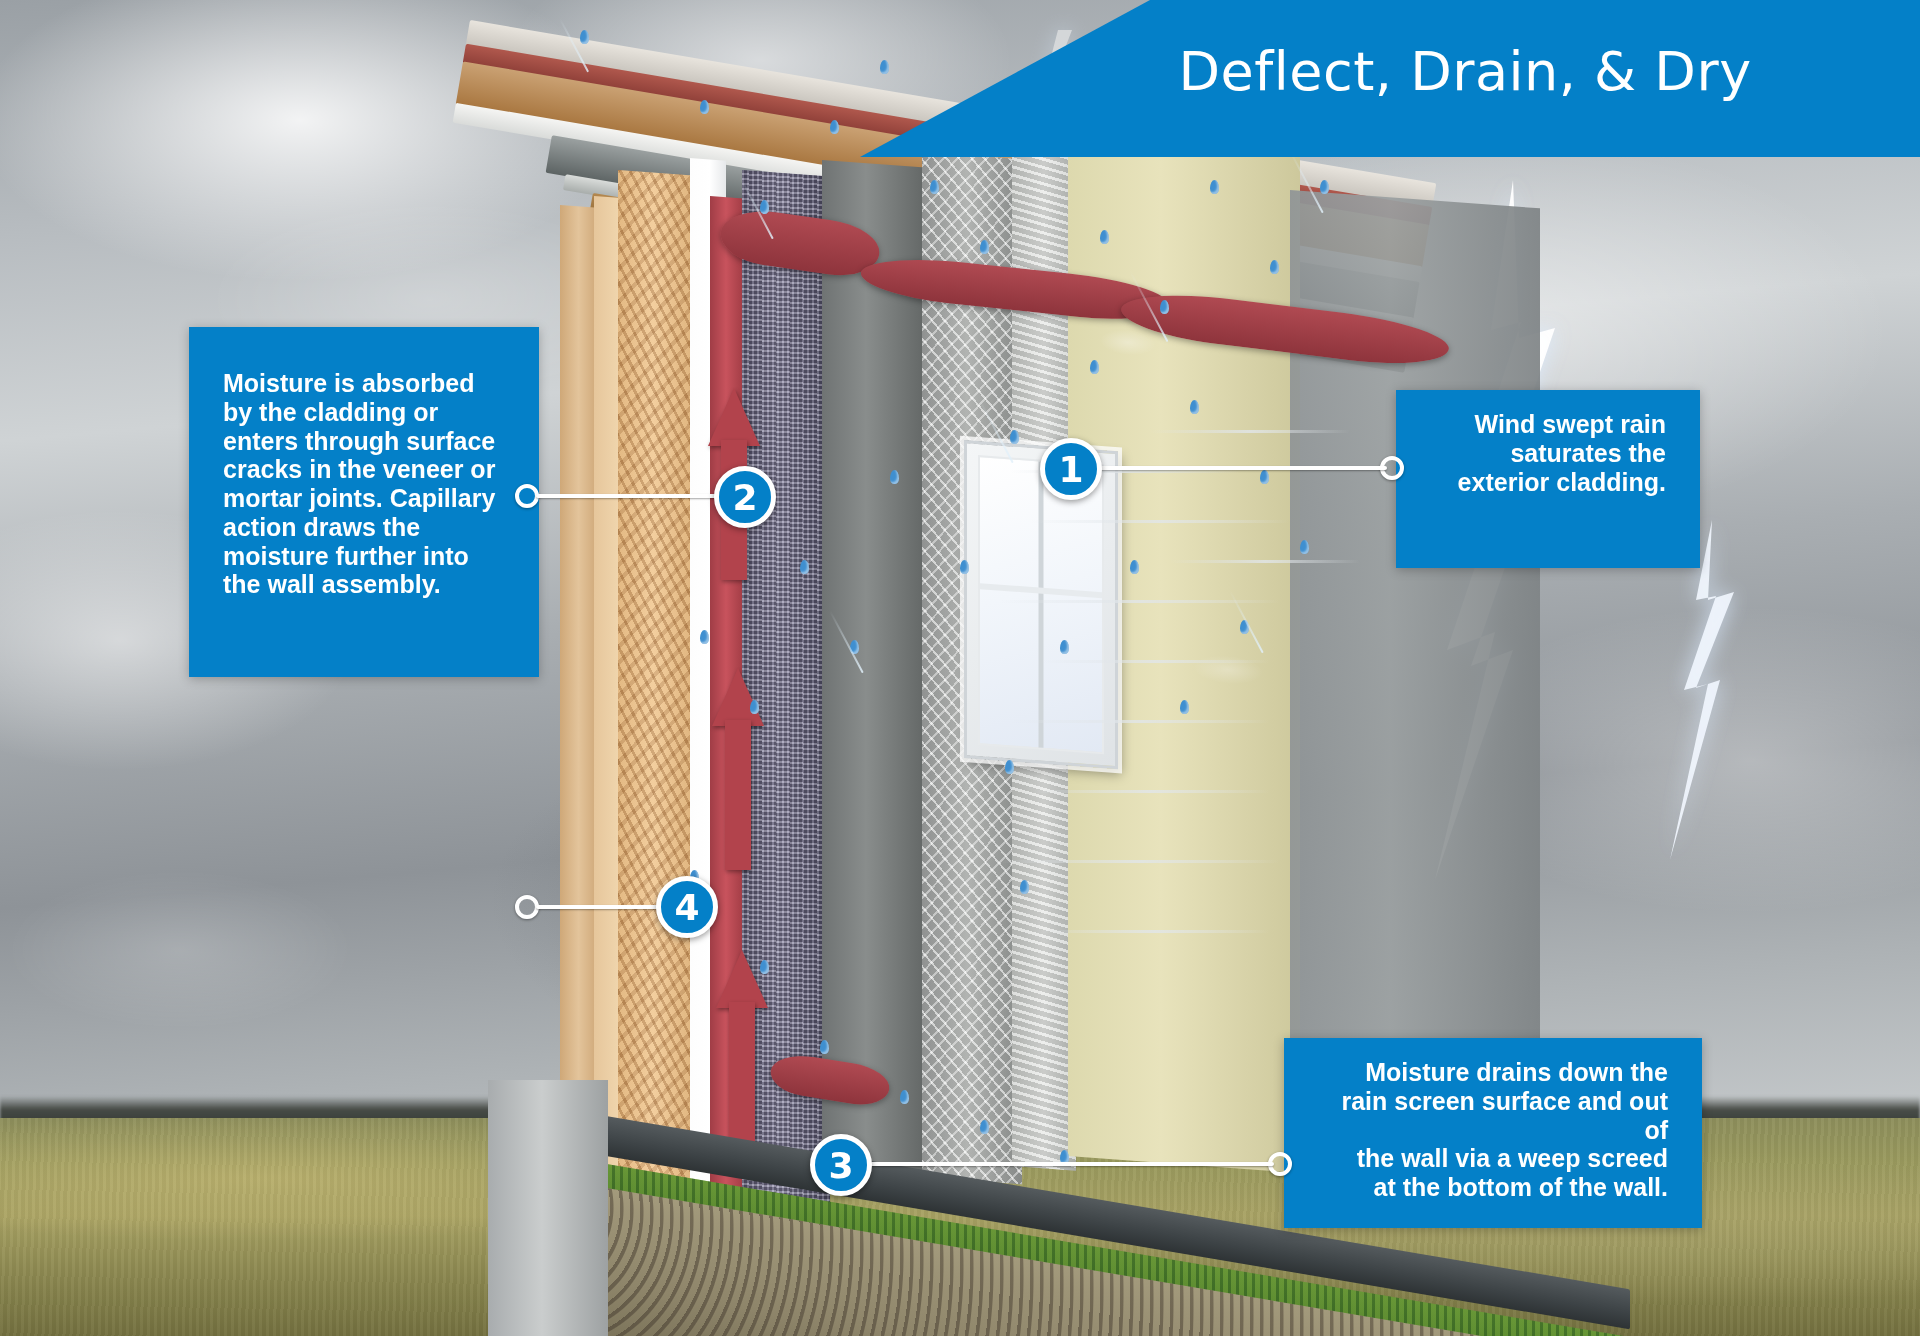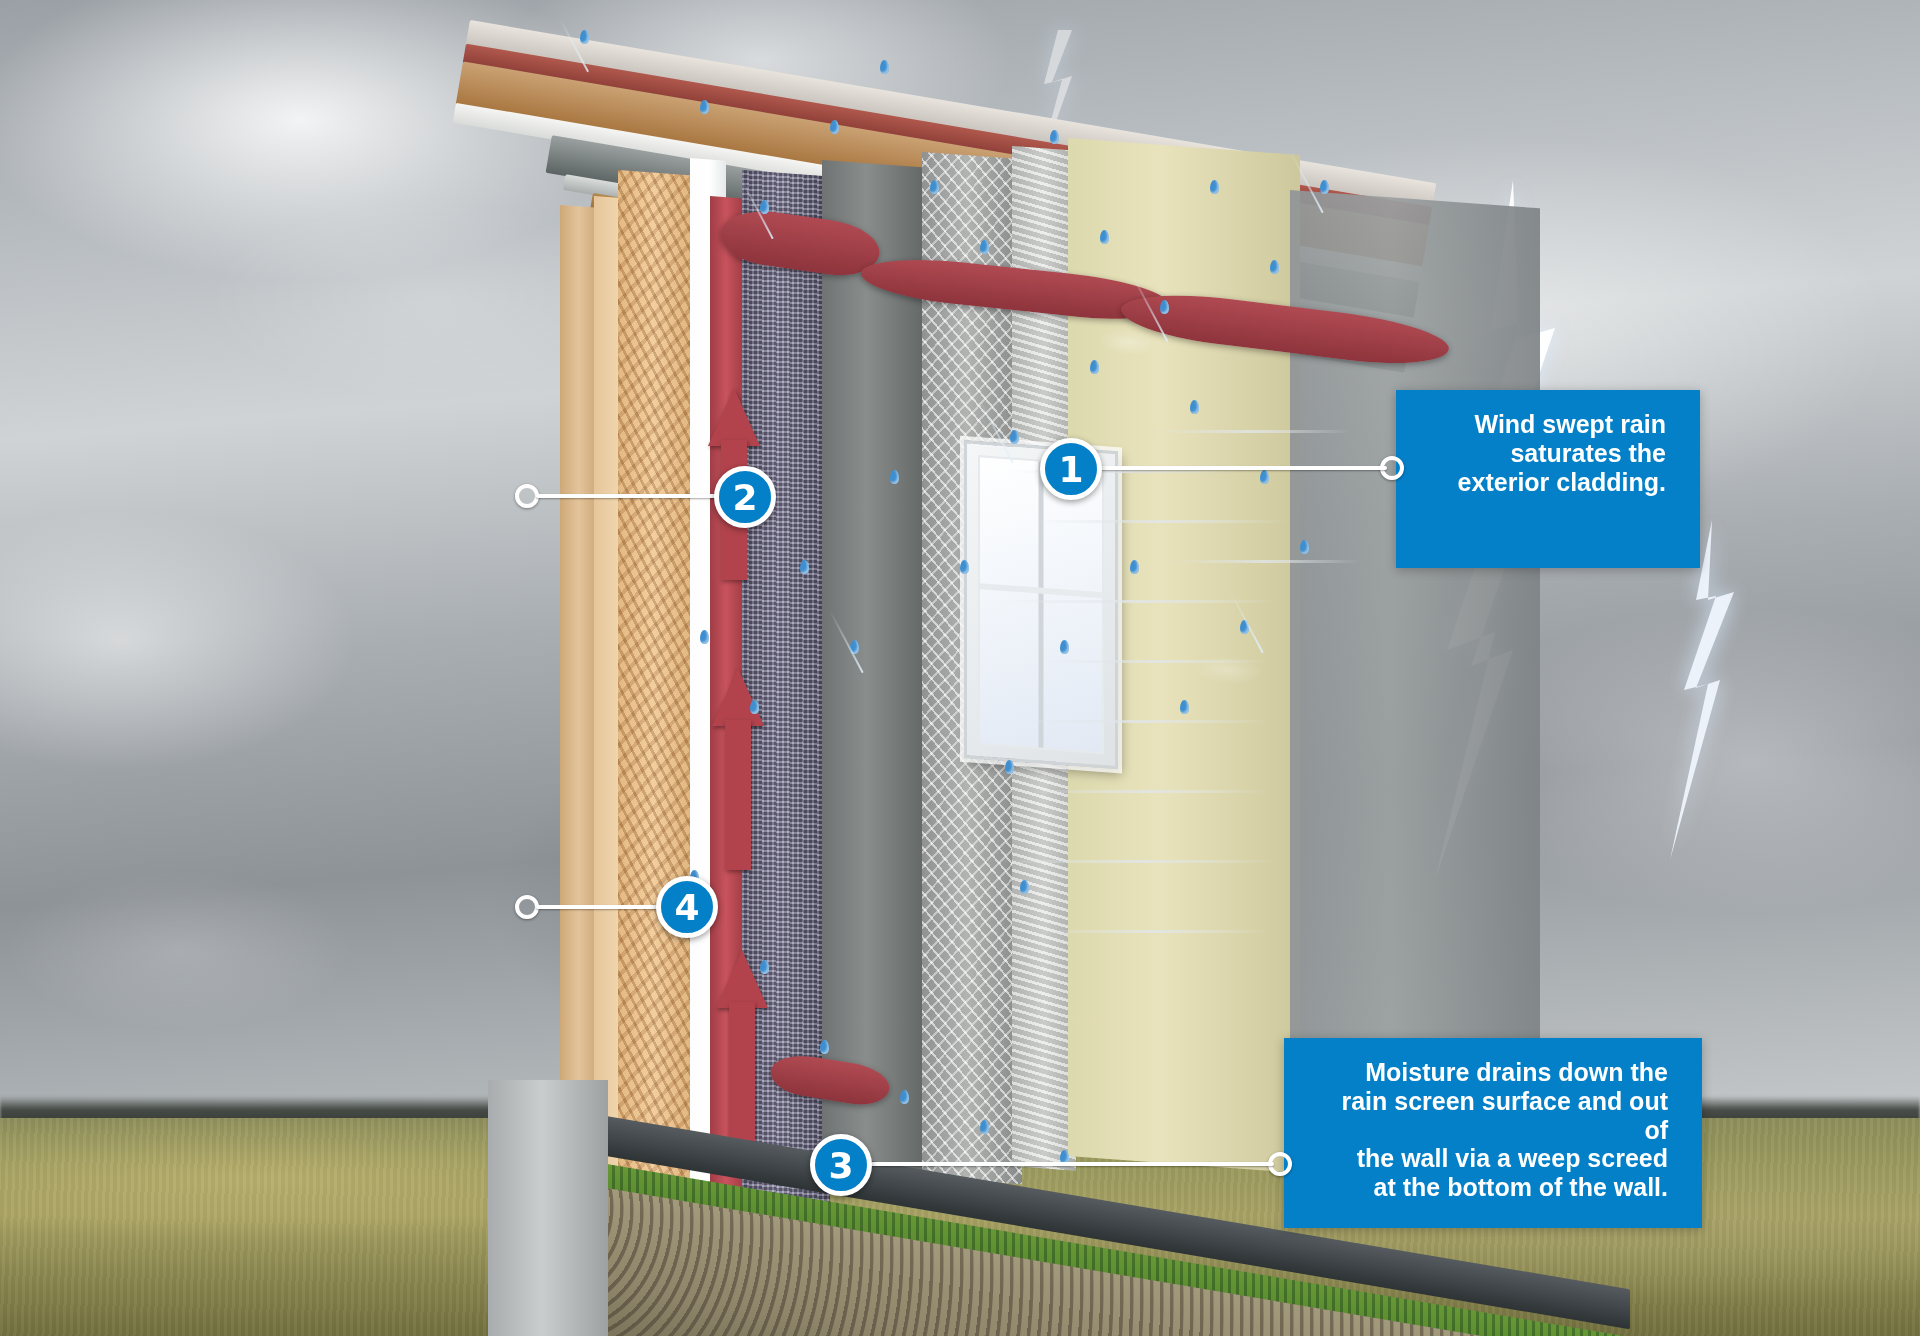--- a/index.html
+++ b/index.html
@@ -464,21 +464,34 @@
     <div class="wind-streak" style="left:1000px;top:600px;width:280px;"></div>
     <div class="wind-streak" style="left:1040px;top:660px;width:230px;"></div>
     <div class="wind-streak" style="left:1010px;top:720px;width:260px;"></div>
     <div class="wind-streak" style="left:1030px;top:790px;width:240px;"></div>
     <div class="wind-streak" style="left:1000px;top:860px;width:280px;"></div>
     <div class="wind-streak" style="left:1040px;top:930px;width:230px;"></div>
     <div class="wind-streak" style="left:1150px;top:430px;width:200px;"></div>
     <div class="wind-streak" style="left:1170px;top:560px;width:190px;"></div>
   </div>
 
-
+  <div class="banner">
+    <div class="banner-title">Deflect, Drain, &amp; Dry</div>
+  </div>
+
+  <div class="callout c-left" style="left:189px;top:327px;width:350px;height:350px;">
+    <div class="txt">Moisture is absorbed
+by the cladding or
+enters through surface
+cracks in the veneer or
+mortar joints. Capillary
+action draws the
+moisture further into
+the wall assembly.</div>
+  </div>
   <div class="dot" style="left:515px;top:484px;"></div>
   <div class="leader" style="left:536px;top:494px;width:190px;"></div>
   <div class="numcircle" style="left:714px;top:466px;">2</div>
 
   <div class="dot" style="left:515px;top:895px;"></div>
   <div class="leader" style="left:536px;top:905px;width:130px;"></div>
   <div class="numcircle" style="left:656px;top:876px;">4</div>
 
   <div class="callout c-right" style="left:1396px;top:390px;width:304px;height:178px;">
     <div class="txt">Wind swept rain

